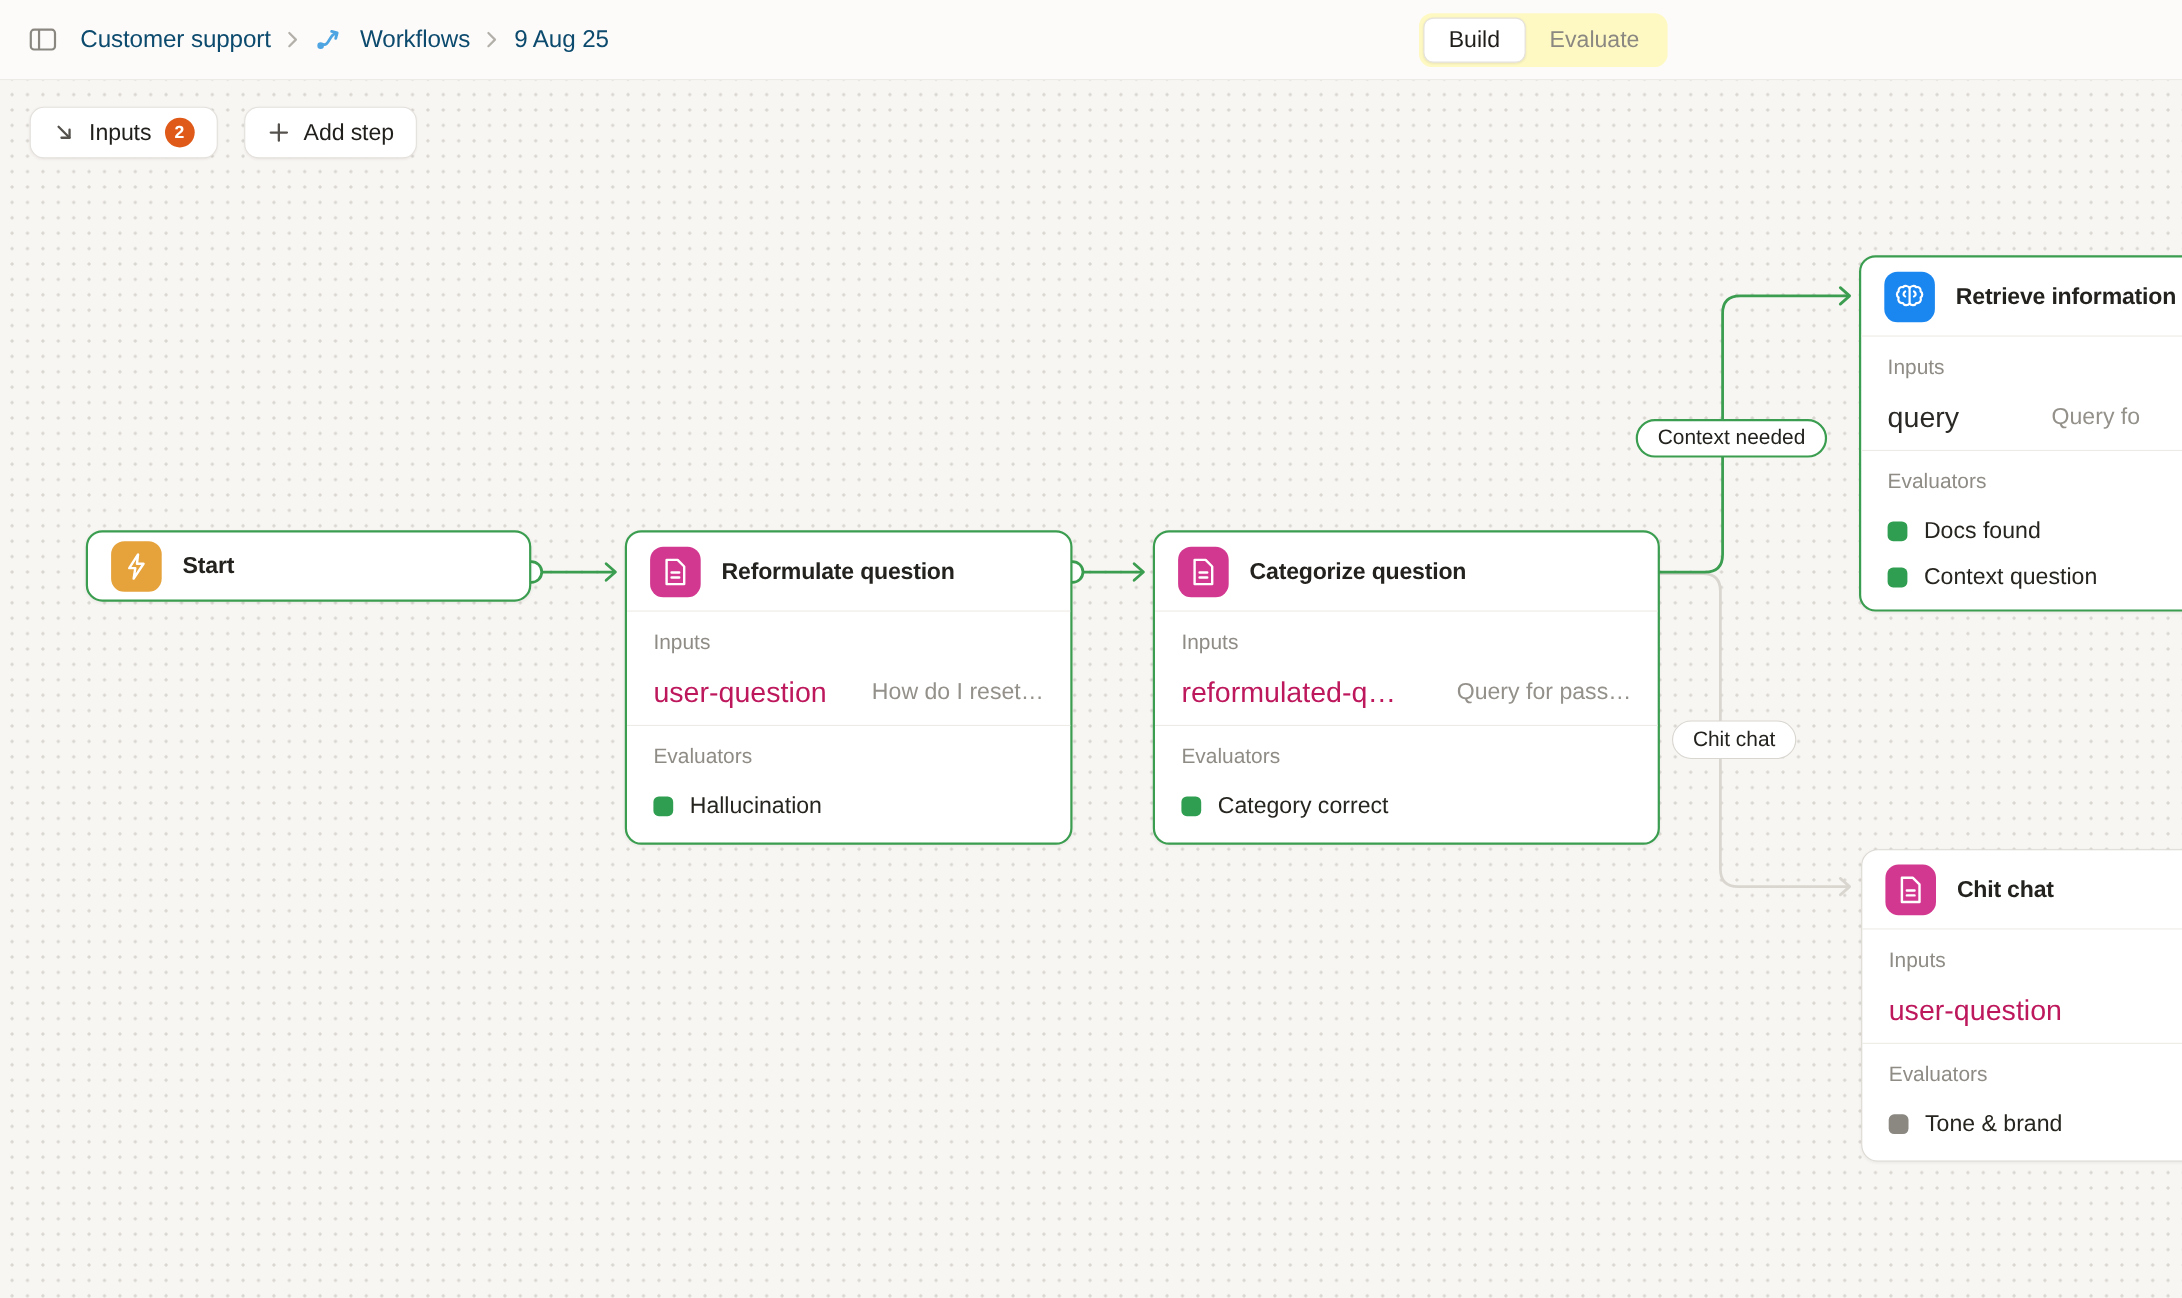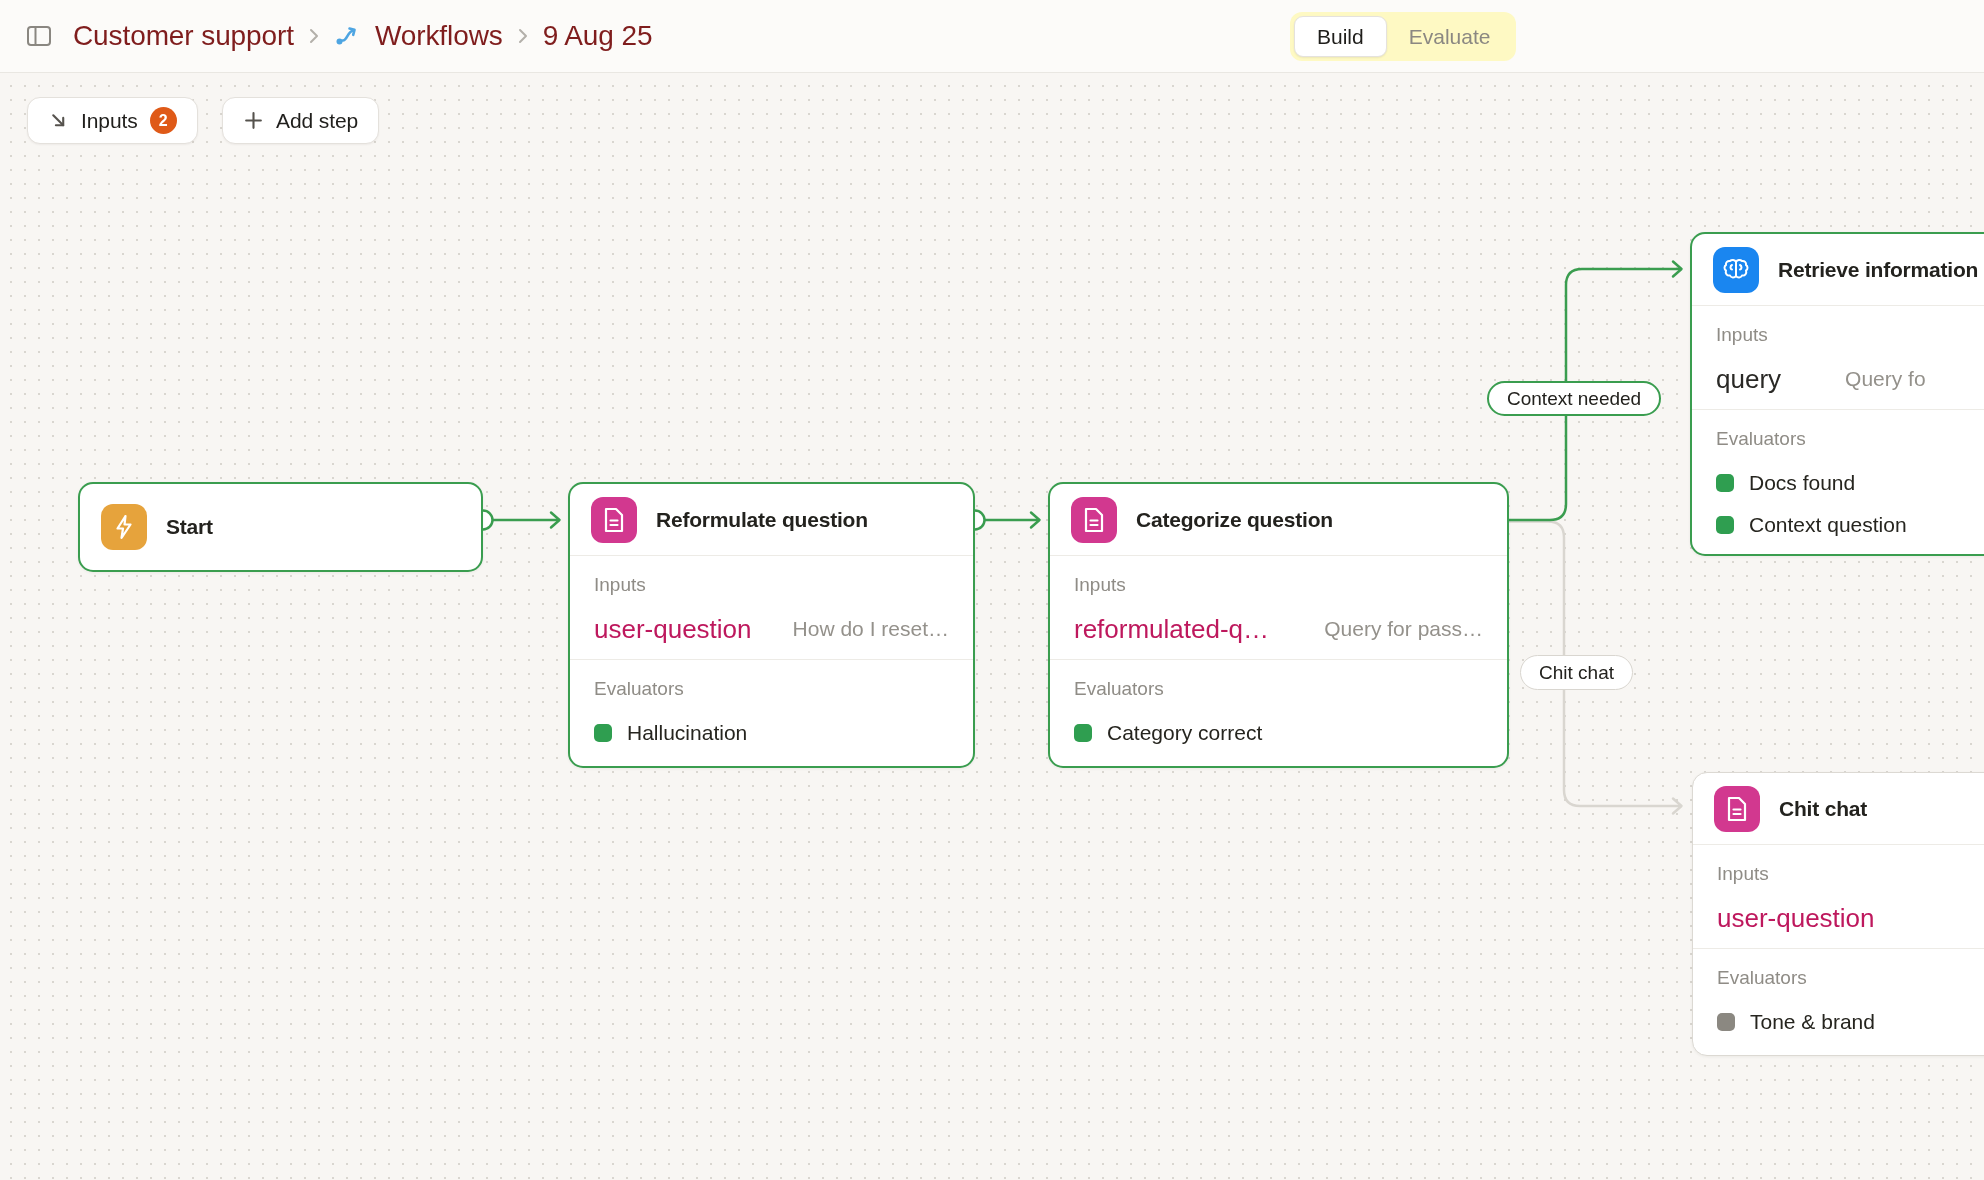--- a/index.html
+++ b/index.html
@@ -9,21 +9,21 @@
     background:#f8f6f3; position:relative; color:#22211e;
   }
 
   
   .topbar {
     position:absolute; top:0; left:0; width:1984px; height:73px;
     background:#fcfbf9; border-bottom:1px solid #e9e7e2;
     display:flex; align-items:center; padding:0 26px;
   }
   .breadcrumb { display:flex; align-items:center; gap:15px; }
-  .crumb { font-size:28px; font-weight:500; color:#7f1d1d; letter-spacing:-0.1px; cursor:default; }
+  .crumb { font-size:22px; font-weight:500; color:#0c4a6e; letter-spacing:-0.1px; cursor:default; }
   .crumb-sep { display:flex; align-items:center; }
   .panel-icon { display:flex; align-items:center; margin-right:6px; }
 
   .toggle-group {
     position:absolute; left:1290px; top:12px; height:49px;
     background:#fef9c3; border-radius:12px; display:flex; align-items:center; padding:4px;
   }
   .toggle-opt {
     height:41px; display:flex; align-items:center; padding:0 22px;
     font-size:21px; border-radius:9px; cursor:pointer;
@@ -73,28 +73,28 @@
   }
   .node-title { font-size:21px; font-weight:700; color:#23221e; letter-spacing:-0.2px; white-space:nowrap; }
   .node-divider { height:1px; background:#edebe6; }
   .node-section { padding:17px 24px 0; }
   .section-label { font-size:19px; line-height:24px; color:#8f8c86; }
   .input-row { margin-top:19px; line-height:26px; display:flex; justify-content:space-between; padding-bottom:17px; }
   .input-name { font-size:26px; white-space:nowrap; }
   .input-name.link { color:#be185d; }
   .input-name.plain { color:#2a2926; }
   .input-value { font-size:21px; color:#94918b; white-space:nowrap; }
-  .input-value.shifted { margin-left:64px; }
+  .input-value.shifted { margin-left:84px; }
   .eval-row { margin-top:19px; display:flex; align-items:center; gap:15px; line-height:26px; }
   .eval-dot { width:18px; height:18px; border-radius:5px; flex:none; }
   .eval-dot.green { background:#2f9e50; }
   .eval-dot.gray { background:#8b8881; }
   .eval-label { font-size:21px; font-weight:500; color:#26251f; white-space:nowrap; }
 
-  #node-start { left:78px; top:409px; width:405px; height:90px; display:flex; align-items:flex-start; }
+  #node-start { left:78px; top:409px; width:405px; height:65px; display:flex; align-items:flex-start; }
   #node-start .node-header { height:100%; width:100%; }
   #node-reformulate { left:568px; top:409px; width:407px; height:286px; }
   #node-categorize { left:1048px; top:409px; width:461px; height:286px; }
   #node-retrieve { left:1690px; top:159px; width:407px; height:324px; }
   #node-chitchat { left:1692px; top:699px; width:407px; height:284px; }
 
   
   .edge-label {
     position:absolute; height:35px; background:#ffffff; border-radius:19px;
     display:flex; align-items:center; padding:0 18px;

